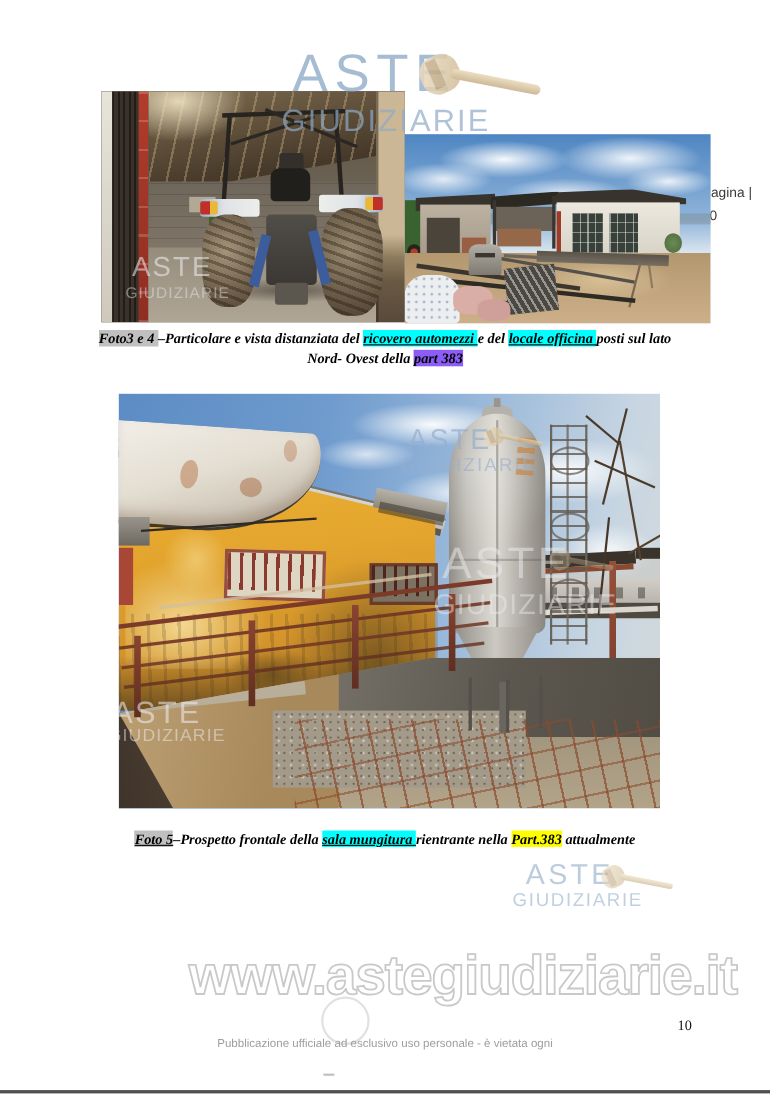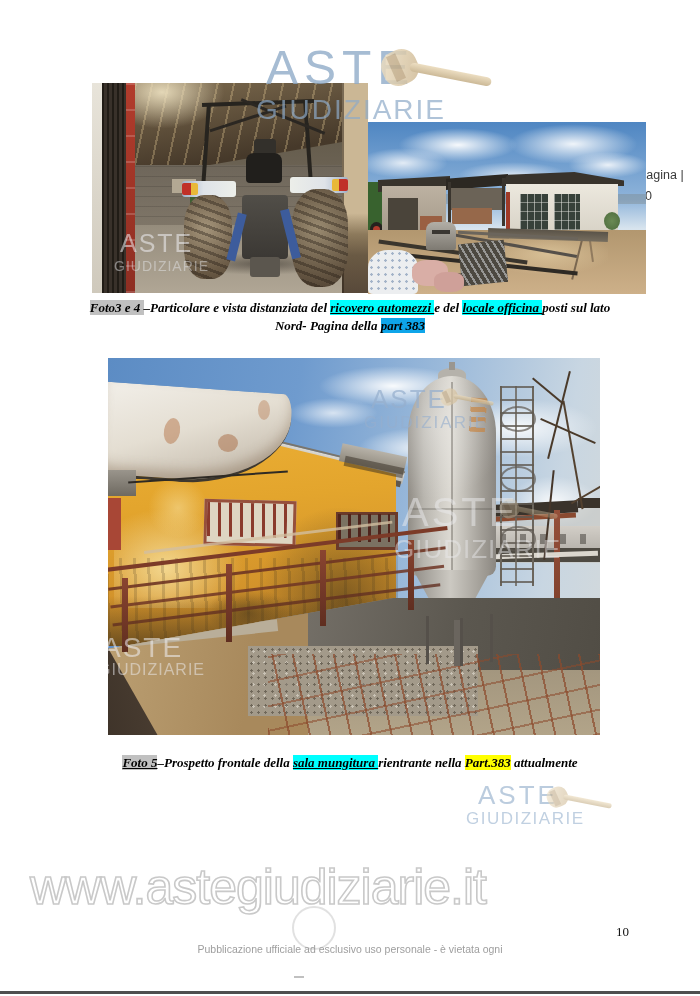--- a/index.html
+++ b/index.html
@@ -19,21 +19,21 @@
   .wm-white{font-family:"Liberation Sans",sans-serif;font-weight:400;color:rgba(240,240,244,0.55);
             white-space:nowrap;line-height:1;}
   
   .gavel{position:absolute;}
   .gavel i{display:block;position:absolute;}
   .g-head{left:0;top:4%;width:32%;height:68%;background:linear-gradient(125deg,#eee1c6,#cdb792);
           border-radius:42%;transform:rotate(-24deg);}
   .g-band{left:8%;top:12%;width:9%;height:52%;background:rgba(160,130,90,.45);transform:rotate(-24deg);}
   .g-handle{left:24%;top:42%;width:74%;height:17%;background:linear-gradient(#ead9b8,#c3ad85);
             border-radius:40px;transform:rotate(11deg);}
-  .url-wm{position:absolute;z-index:30;text-align:left;font-weight:normal;
+  .url-wm{position:absolute;z-index:30;text-align:right;font-weight:bold;
           font-family:"Liberation Sans",sans-serif;font-size:50px;letter-spacing:-1px;
           color:rgba(255,255,255,0.25);-webkit-text-stroke:1.6px #c9c9c9;white-space:nowrap;}
   .footer-text{position:absolute;left:0;width:700px;text-align:center;z-index:20;
                font-size:10.5px;line-height:15px;color:#9e9e9e;}
   .pg-marker{position:absolute;z-index:2;font-size:12.5px;color:#3a3a3a;line-height:21px;}
   .pg-num{position:absolute;z-index:20;font-family:"Liberation Serif",serif;font-size:13px;color:#111;}
 </style>
 </head>
 <body>
 
@@ -128,21 +128,21 @@
     <div style="left:92px;top:120px;width:46px;height:42px;background:repeating-linear-gradient(65deg,rgba(225,228,232,.5) 0 2px,transparent 2px 6px);transform:rotate(-6deg);"></div>
     <div style="left:58px;top:100px;width:30px;height:28px;background:linear-gradient(#b2aea6,#7e7a72);border-radius:8px 8px 2px 2px;"></div>
     <div style="left:64px;top:108px;width:18px;height:4px;background:#3a3732;"></div>
     <div style="left:0;top:128px;width:50px;height:44px;background:#eceef0;border-radius:40% 40% 10% 10%;background-image:radial-gradient(rgba(90,120,160,.5) 1px,transparent 1.5px);background-size:7px 7px;"></div>
     <div style="left:44px;top:138px;width:36px;height:26px;background:#d9aea6;border-radius:40%;"></div>
     <div style="left:66px;top:150px;width:30px;height:20px;background:#cfa099;border-radius:40%;"></div>
   </div>
 
   <div class="caption" style="top:299px;">
     <div><span class="seg" style="background: rgb(192, 192, 192);">Foto3 e 4 </span><span class="seg">–Particolare e vista distanziata del </span><span class="seg" style="background: rgb(0, 255, 255); text-decoration: underline;">ricovero automezzi </span><span class="seg">e del </span><span class="seg" style="background: rgb(0, 255, 255); text-decoration: underline;">locale officina </span><span class="seg">posti sul lato</span></div>
-    <div><span class="seg">Nord- Pagina della </span><span class="seg" style="background: #0ea5e9;">part 383</span></div>
+    <div><span class="seg">Nord- Ovest della </span><span class="seg" style="background: #8b5cf6;">part 383</span></div>
   </div>
 
   <div class="photo" style="left:108px;top:358px;width:492px;height:377px;background:linear-gradient(100deg,#5c8cc4 0%,#6f9bce 35%,#9ab9da 60%,#c8d6e2 85%,#d4d9da 100%);" title="Prospetto frontale della sala mungitura con silo metallico">
     <div style="left:210px;top:8px;width:150px;height:40px;background:radial-gradient(ellipse,rgba(255,255,255,.95),transparent 70%);z-index:1;"></div>
     <div style="left:330px;top:40px;width:160px;height:60px;background:radial-gradient(ellipse,rgba(255,255,255,.9),transparent 70%);z-index:1;"></div>
     <div style="left:250px;top:70px;width:120px;height:40px;background:radial-gradient(ellipse,rgba(255,255,255,.8),transparent 70%);z-index:1;"></div>
     <div style="left:400px;top:118px;width:90px;height:52px;background:radial-gradient(ellipse,rgba(255,255,255,.85),transparent 70%);z-index:1;"></div>
     <div style="left:180px;top:40px;width:90px;height:30px;background:radial-gradient(ellipse,rgba(255,255,255,.7),transparent 70%);z-index:1;"></div>
     <div style="left:380px;top:150px;width:112px;height:55px;background:rgba(200,198,192,.55);z-index:1;"></div>
 

